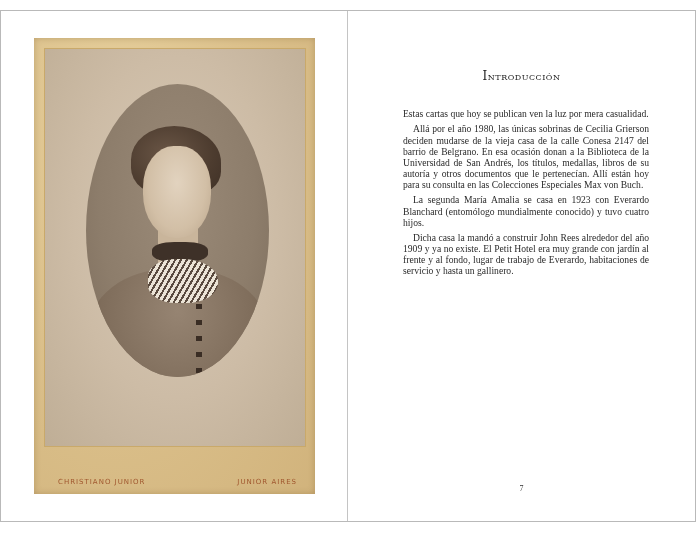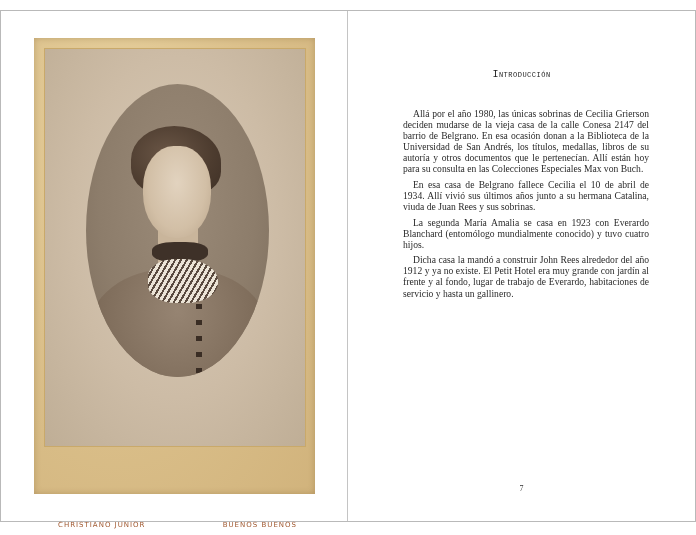--- a/index.html
+++ b/index.html
@@ -24,26 +24,26 @@
     background: radial-gradient(ellipse at 50% 40%, #e2d3bf 0%, #d2bfa6 60%, #b9a48a 100%); }
   .neck { position:absolute; left:72px; top:140px; width:40px; height:40px; background:#c9b59b; }
   .collar { position:absolute; left:66px; top:158px; width:56px; height:20px; border-radius:40%; background:#3e3128; }
   .body-dress { position:absolute; left:2px; top:185px; width:180px; height:140px; border-radius:45% 45% 10% 10%;
     background: radial-gradient(ellipse at 50% 30%, #968472 0%, #7f6d5b 60%, #5e4f42 100%); }
   .bow { position:absolute; left:62px; top:175px; width:70px; height:44px;
     background: repeating-linear-gradient(120deg, #ece4d6 0 3px, #5a4a3e 3px 5px); border-radius:40% 50% 45% 40%; }
   .buttons { position:absolute; left:110px; top:220px; width:6px; height:90px;
     background: repeating-linear-gradient(180deg, #3a2d24 0 5px, transparent 5px 16px); }
 
-  .studio { position:absolute; top:440px; font-family:"DejaVu Sans", sans-serif; font-size:7px; letter-spacing:1px; color:#a0572e;margin-top:43px; }
+  .studio { position:absolute; top:440px; font-family:"DejaVu Sans", sans-serif; font-size:7px; letter-spacing:1px; color:#a0572e; }
   .studio-left { left:24px; }
   .studio-right { right:18px; }
 
   
-  .heading { position:absolute; left:0; width:347px; top:58px; text-align:center; font-size:10px; letter-spacing:0.5px; color:#222; font-variant:small-caps;font-family:Liberation Mono, monospace; }
+  .heading { position:absolute; left:0; width:347px; top:58px; text-align:center; font-size:12px; letter-spacing:0.5px; color:#222; font-variant:small-caps; }
   .body-text { position:absolute; left:55px; top:97px; width:246px; font-family:"Liberation Serif", serif; font-size:9.6px; line-height:11.1px; color:#2a2a2a; text-align:justify; }
   .body-text p { margin:0 0 4.4px 0; text-indent:10px; hyphens:auto; }
   .body-text p.first { text-indent:0; }
   .page-number { position:absolute; left:0; width:347px; top:473px; text-align:center; font-family:"Liberation Serif", serif; font-size:8px; color:#333; }
 </style>
 </head>
 <body>
 
 <div class="spread">
   <div class="page page-left">
@@ -53,27 +53,27 @@
           <div class="body-dress"></div>
           <div class="neck"></div>
           <div class="collar"></div>
           <div class="hair"></div>
           <div class="face"></div>
           <div class="bow"></div>
           <div class="buttons"></div>
         </div>
       </div>
       <div class="studio studio-left">CHRISTIANO JUNIOR</div>
-      <div class="studio studio-right">BUENOS BUENOS</div>
+      <div class="studio studio-right">JUNIOR AIRES</div>
     </div>
   </div>
 
   <div class="page page-right">
     <div class="heading">Introducción</div>
     <div class="body-text">
+      <p class="first">Estas cartas que hoy se publican ven la luz por mera casualidad.</p>
       <p>Allá por el año 1980, las únicas sobrinas de Cecilia Grierson deciden mudarse de la vieja casa de la calle Conesa 2147 del barrio de Belgrano. En esa ocasión donan a la Biblioteca de la Universidad de San Andrés, los títulos, medallas, libros de su autoría y otros documentos que le pertenecían. Allí están hoy para su consulta en las Colecciones Especiales Max von Buch.</p>
-      <p>En esa casa de Belgrano fallece Cecilia el 10 de abril de 1934. Allí vivió sus últimos años junto a su hermana Catalina, viuda de Juan Rees y sus sobrinas.</p>
       <p>La segunda María Amalia se casa en 1923 con Everardo Blanchard (entomólogo mundialmente conocido) y tuvo cuatro hijos.</p>
-      <p>Dicha casa la mandó a construir John Rees alrededor del año 1912 y ya no existe. El Petit Hotel era muy grande con jardín al frente y al fondo, lugar de trabajo de Everardo, habitaciones de servicio y hasta un gallinero.</p>
+      <p>Dicha casa la mandó a construir John Rees alrededor del año 1909 y ya no existe. El Petit Hotel era muy grande con jardín al frente y al fondo, lugar de trabajo de Everardo, habitaciones de servicio y hasta un gallinero.</p>
     </div>
     <div class="page-number">7</div>
   </div>
 </div>
 
 </body></html>

